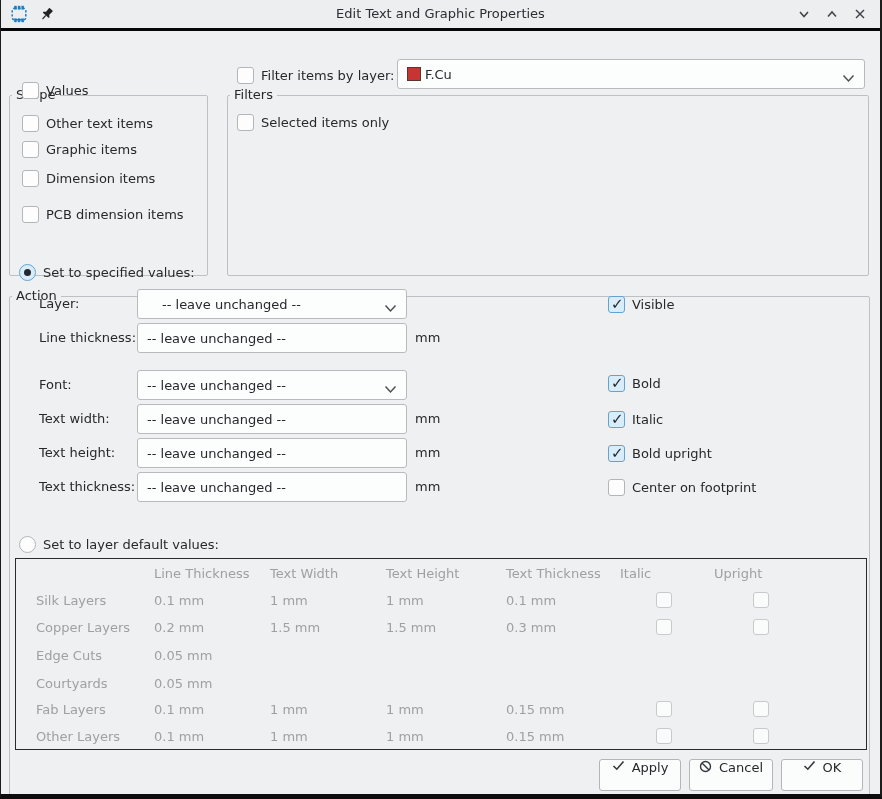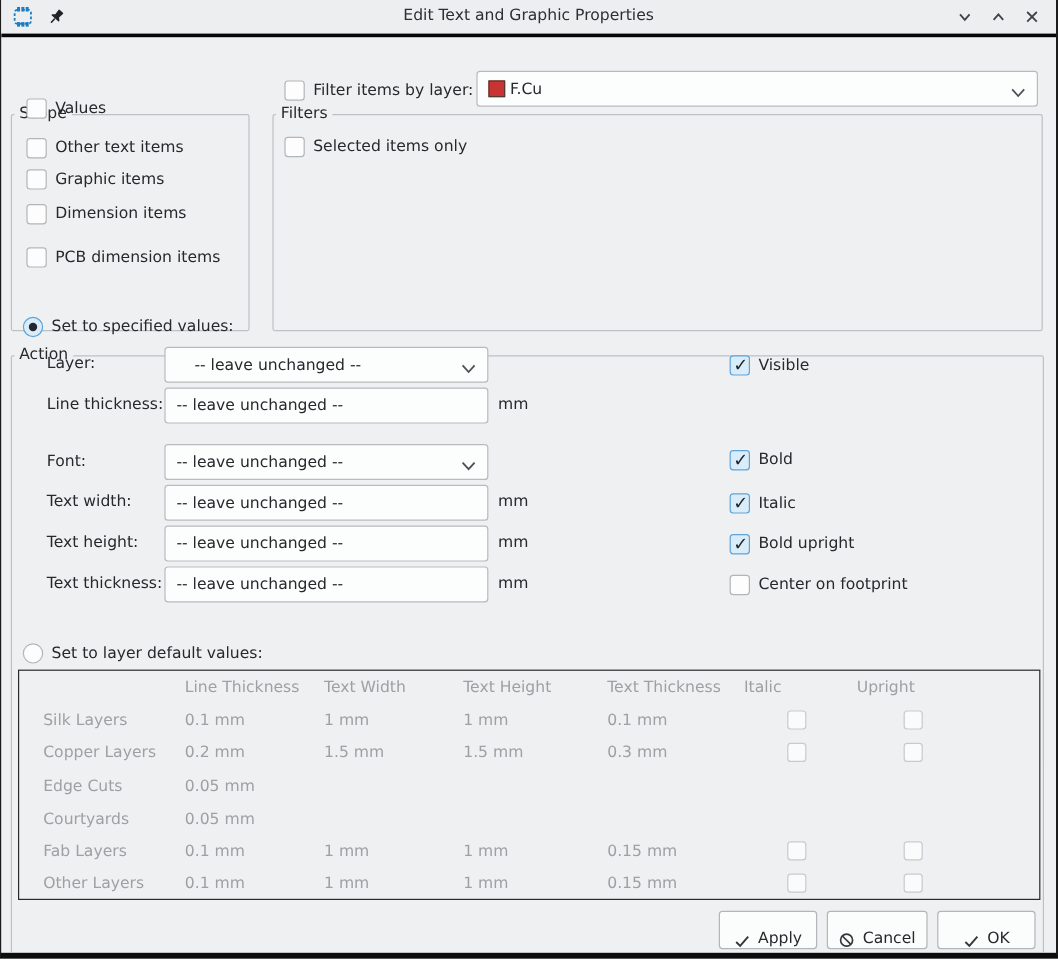--- a/index.html
+++ b/index.html
@@ -63,21 +63,21 @@
   .trow{ position:absolute; left:0; right:0; height:27px; }
   .trow span{ position:absolute; line-height:27px; white-space:nowrap; }
   .c-name{ left:20px;text-align:right; } .c-line{ left:138px; } .c-width{ left:254px; }
   .c-height{ left:370px; } .c-thick{ left:490px; } .c-italic{ left:604px; } .c-upright{ left:698px; }
   .tcb-italic{ position:absolute; left:640px; top:5px; }
   .tcb-upright{ position:absolute; left:737px; top:5px; }
 
   
   .btn{
     position:absolute; top:759px; height:32px; background:#fbfcfc; border:1px solid #b2b6b9; border-radius:3px;
-    display:flex; align-items:flex-end; justify-content:center; gap:7px; font-size:13px; color:#26292c; cursor:default;
+    display:flex; align-items:flex-start; justify-content:center; gap:7px; font-size:13px; color:#26292c; cursor:default;
   }
   #apply-btn{ left:598px; width:82px; }
   #cancel-btn{ left:688px; width:84px; }
   #ok-btn{ left:780px; width:82px; }
 </style>
 </head>
 <body>
 
 <div class="window">
 

